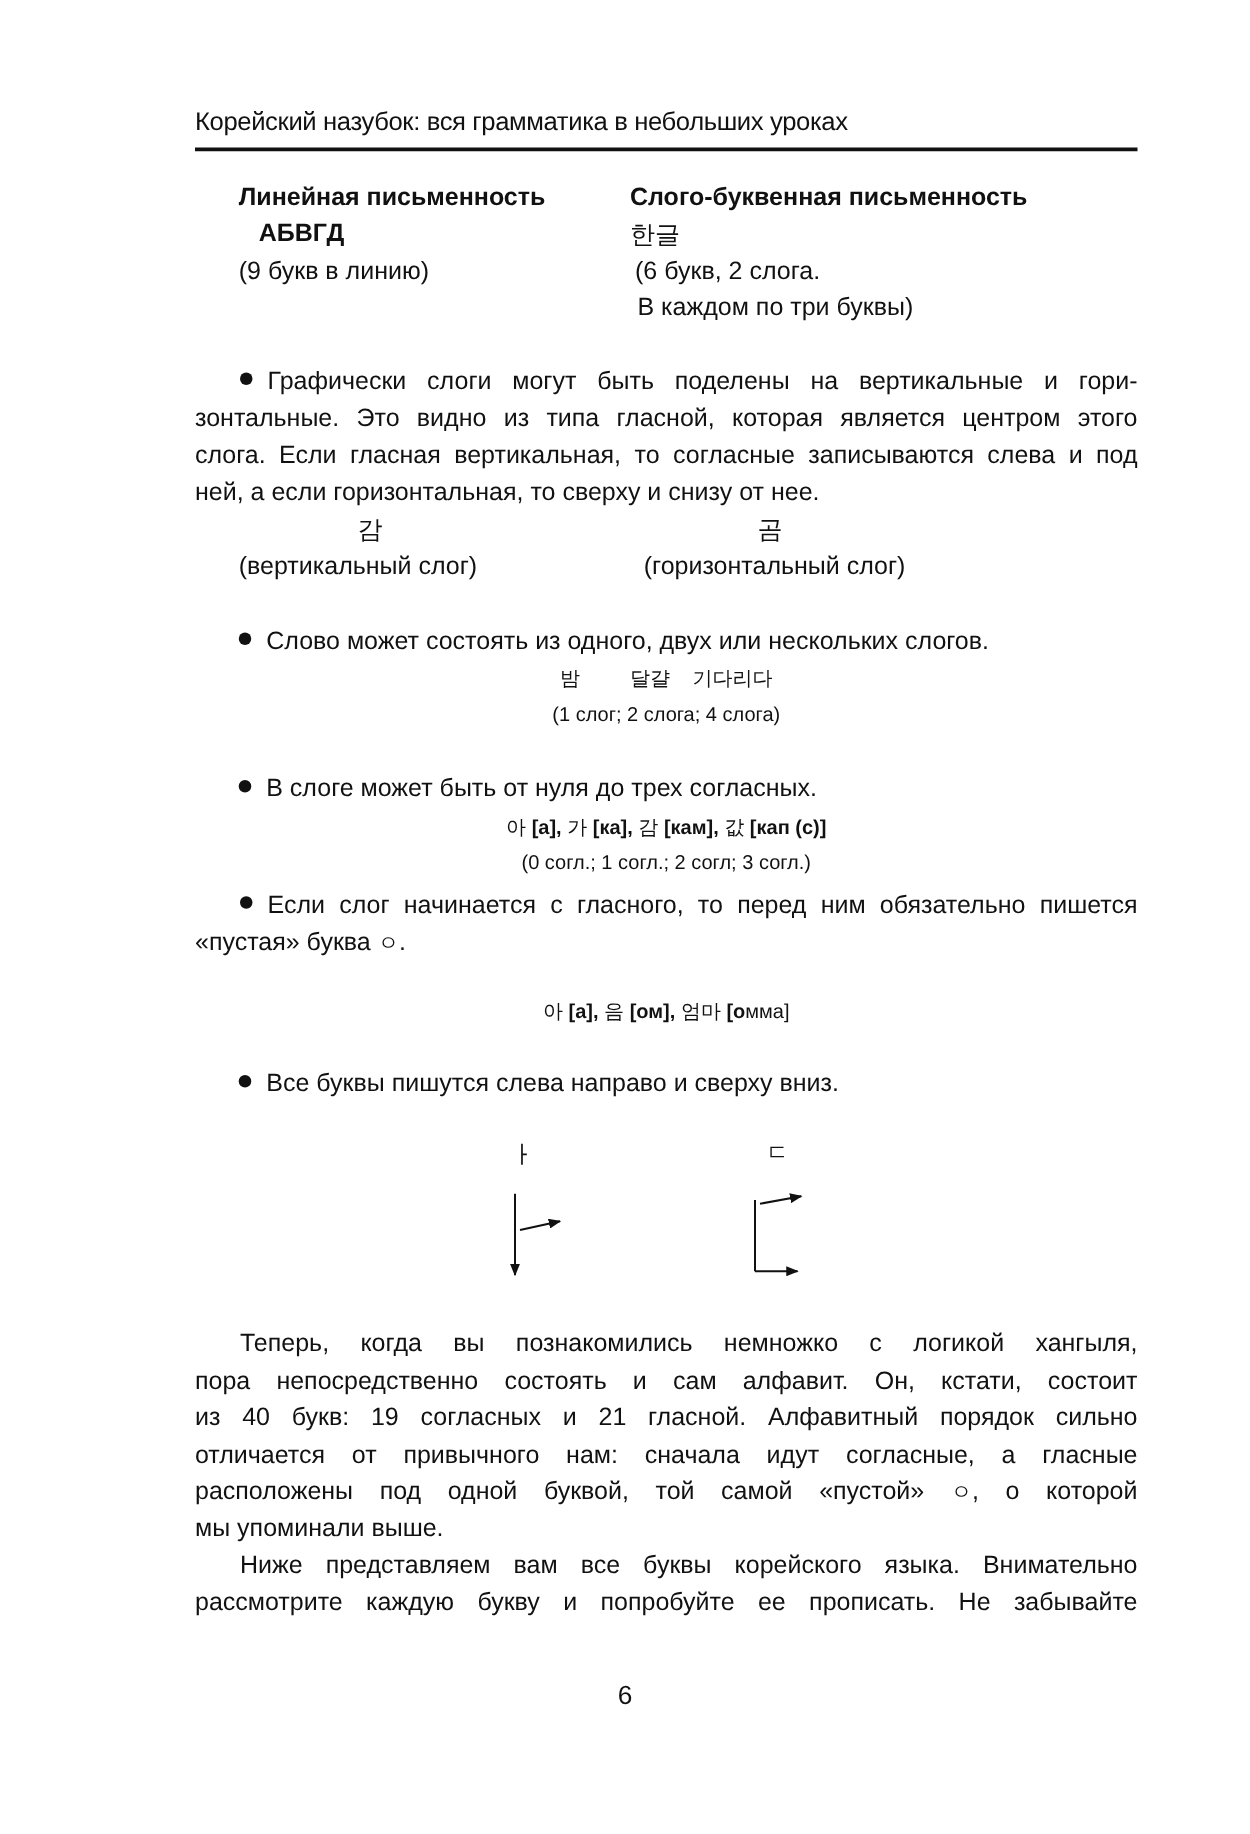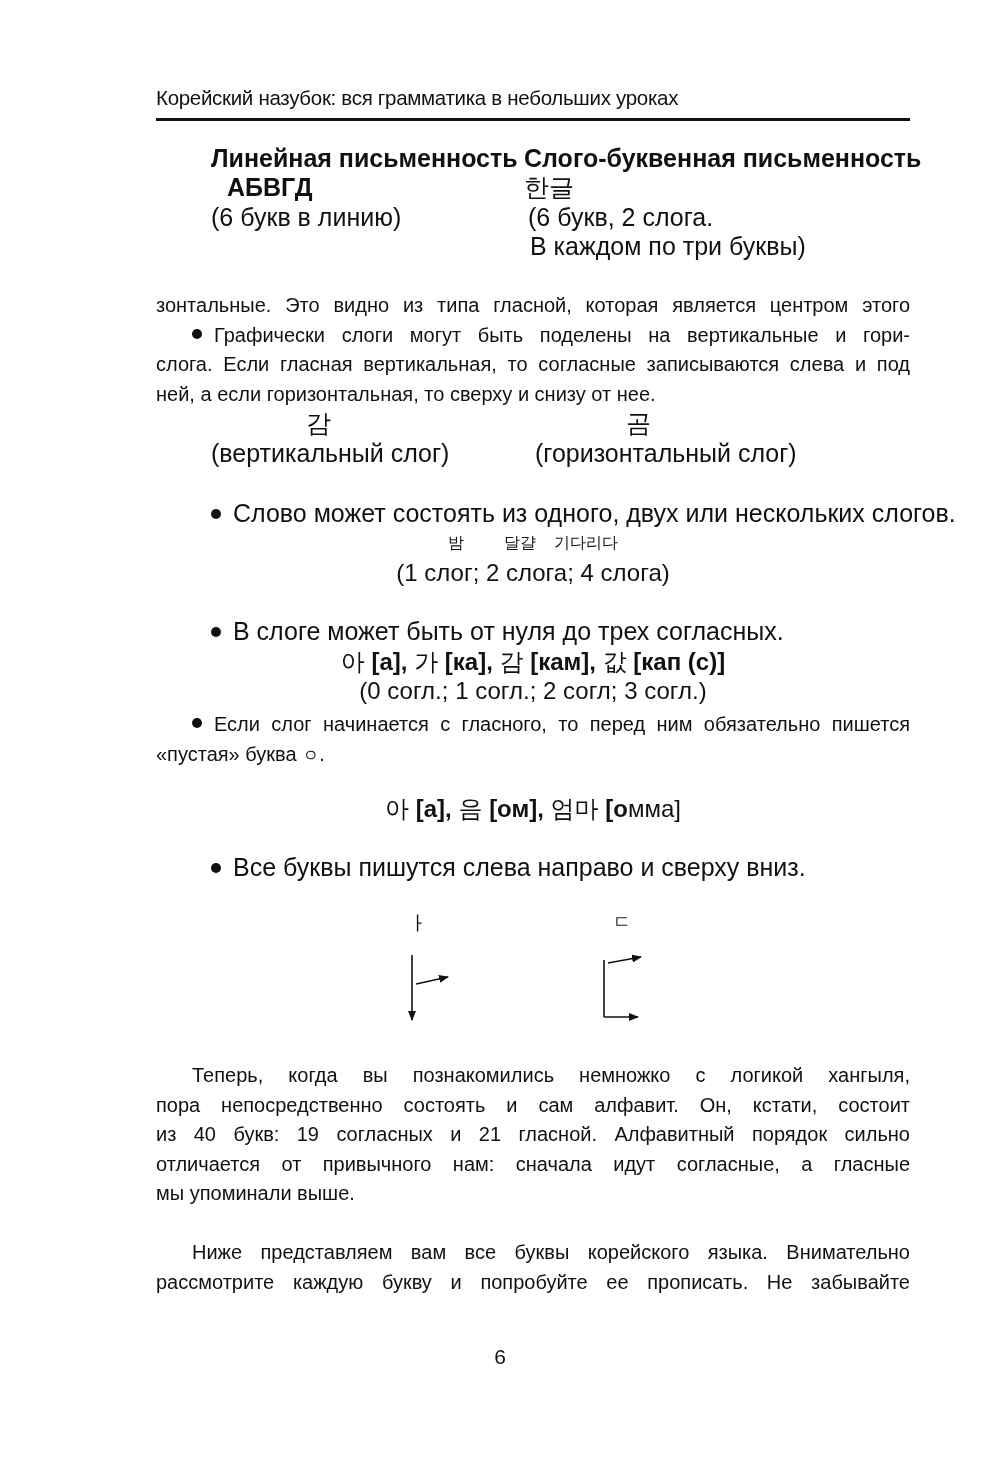--- a/index.html
+++ b/index.html
@@ -3,61 +3,61 @@
   <meta charset="utf-8">
   <style>
     html, body { margin: 0; padding: 0; background: #ffffff; }
     body {
       width: 1000px; height: 1467px; position: relative; overflow: hidden;
       font-family: "Liberation Sans", "DejaVu Sans", sans-serif;
       color: #111111;
     }
     .page { position: absolute; left: 0; top: 0; width: 972px; height: 1467px; }
     .abs { position: absolute; white-space: nowrap; }
-    .t { font-size: 25px; line-height: 29.5px; margin-left: 20px; }
+    .t { font-size: 20px; line-height: 29.5px; }
     .bold { font-weight: bold; }
     .ko { font-family: "DejaVu Sans", sans-serif; font-weight: normal; }
 
     .running-head { left: 156px; top: 86px; font-size: 20.5px; letter-spacing: -0.3px; }
     .head-rule { position: absolute; left: 156px; top: 118px; width: 754px; height: 3px; background: #111; }
 
     .para { position: absolute; left: 156px; width: 754px; font-size: 20px; line-height: 29.5px; text-align: justify; }
     .para .line { display: block; text-align: justify; text-align-last: justify; height: 29.5px; }
     .para .line.last { text-align-last: left; }
     .indent { text-indent: 36px; }
     .dot { display: inline-block; width: 10px; height: 10px; background: #111; border-radius: 50%; margin-right: 12px; vertical-align: 3px; }
 
-    .center { position: absolute; left: 156px; width: 754px; text-align: center; font-size: 24px; line-height: 29.5px; }
+    .center { position: absolute; left: 156px; width: 754px; text-align: center; font-size: 16px; line-height: 29.5px; }
 
     .diagram { position: absolute; left: 380px; top: 900px; width: 300px; height: 140px; }
     .page-num { position: absolute; left: 0; width: 1000px; top: 1345px; text-align: center; font-size: 21px; }
     .ieung { font-family: "DejaVu Sans", sans-serif; font-size: 17px; }
   </style>
 </head>
 <body>
 
 <div class="page">
 
   <div class="abs running-head">Корейский назубок: вся грамматика в небольших уроках</div>
   <div class="head-rule"></div>
 
   <div>
     <div class="abs t bold" style="left:191px; top:144px;">Линейная письменность</div>
     <div class="abs t bold" style="left:207px; top:173px;">АБВГД</div>
-    <div class="abs t" style="left:191px; top:203px;">(6 букв в линию)</div>
+    <div class="abs t" style="left:191px; top:203px;">(9 букв в линию)</div>
 
     <div class="abs t bold" style="left:504px; top:144px;">Слого-буквенная письменность</div>
     <div class="abs t ko" style="left:504px; top:173px;">한글</div>
     <div class="abs t" style="left:508px; top:203px;">(6 букв, 2 слога.</div>
     <div class="abs t" style="left:510px; top:232px;">В каждом по три буквы)</div>
   </div>
 
   <div class="para" style="top:291px;">
+    <span class="line indent"><span class="dot"></span><span>Графически слоги могут быть поделены на вертикальные и гори-</span></span>
     <span class="line">зонтальные. Это видно из типа гласной, которая является центром этого</span>
-    <span class="line indent"><span class="dot"></span><span>Графически слоги могут быть поделены на вертикальные и гори-</span></span>
     <span class="line">слога. Если гласная вертикальная, то согласные записываются слева и под</span>
     <span class="line last">ней, а если горизонтальная, то сверху и снизу от нее.</span>
   </div>
   <div class="abs t ko" style="left:286px; top:409px;">감</div>
   <div class="abs t ko" style="left:606px; top:409px;">곰</div>
   <div class="abs t" style="left:191px; top:439px;">(вертикальный слог)</div>
   <div class="abs t" style="left:191px; top:499px;">
     <span class="dot"></span><span>Слово может состоять из одного, двух или нескольких слогов.</span>
   </div>
 
@@ -107,20 +107,21 @@
       <line x1="228" y1="63" x2="261" y2="57" stroke="#111" stroke-width="1.6" marker-end="url(#ah)"></line>
       <line x1="224" y1="117" x2="258" y2="117" stroke="#111" stroke-width="1.6" marker-end="url(#ah)"></line>
     </svg>
   </div>
 
   <div class="para" style="top:1061px;">
     <span class="line indent">Теперь, когда вы познакомились немножко с логикой хангыля,</span>
     <span class="line">пора непосредственно состоять и сам алфавит. Он, кстати, состоит</span>
     <span class="line">из 40 букв: 19 согласных и 21 гласной. Алфавитный порядок сильно</span>
     <span class="line">отличается от привычного нам: сначала идут согласные, а гласные</span>
+    <span class="line"><span>расположены под одной буквой, той самой «пустой»</span> <span class="ieung">ㅇ</span><span>, о которой</span></span>
     <span class="line last">мы упоминали выше.</span>
   </div>
 
   <div class="para" style="top:1238px;">
     <span class="line indent">Ниже представляем вам все буквы корейского языка. Внимательно</span>
     <span class="line">рассмотрите каждую букву и попробуйте ее прописать. Не забывайте</span>
   </div>
 
   <div class="page-num">6</div>
 </div>

